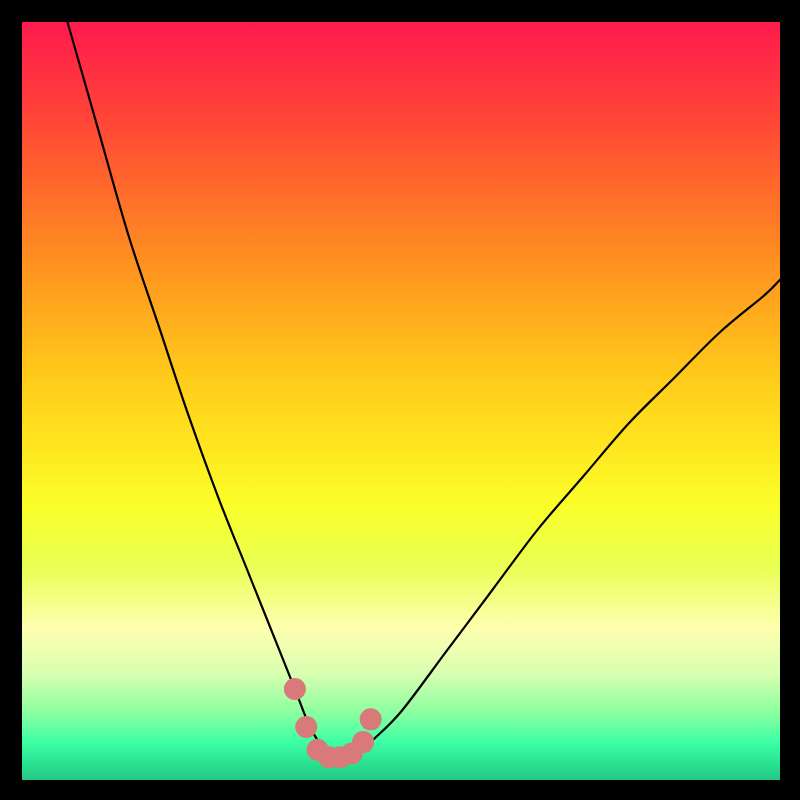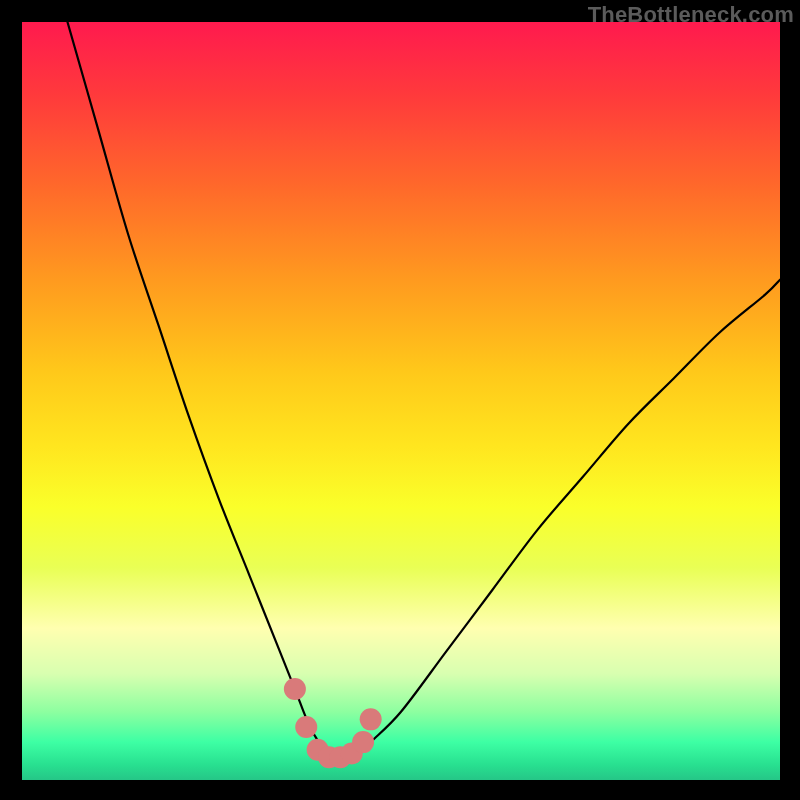--- a/index.html
+++ b/index.html
@@ -59,14 +59,13 @@
           <circle cx="284.25" cy="704.94" r="11" fill="#d97a7a"></circle>
           <circle cx="295.62" cy="727.68" r="11" fill="#d97a7a"></circle>
           <circle cx="306.99" cy="735.26" r="11" fill="#d97a7a"></circle>
           <circle cx="318.36" cy="735.26" r="11" fill="#d97a7a"></circle>
           <circle cx="329.73" cy="731.47" r="11" fill="#d97a7a"></circle>
           <circle cx="341.10" cy="720.10" r="11" fill="#d97a7a"></circle>
           <circle cx="348.68" cy="697.36" r="11" fill="#d97a7a"></circle>
         </g>
     </svg>
   </div>
-  <div class="watermark">TheBottleneck.com</div>
 </div>
 
 </body></html>

